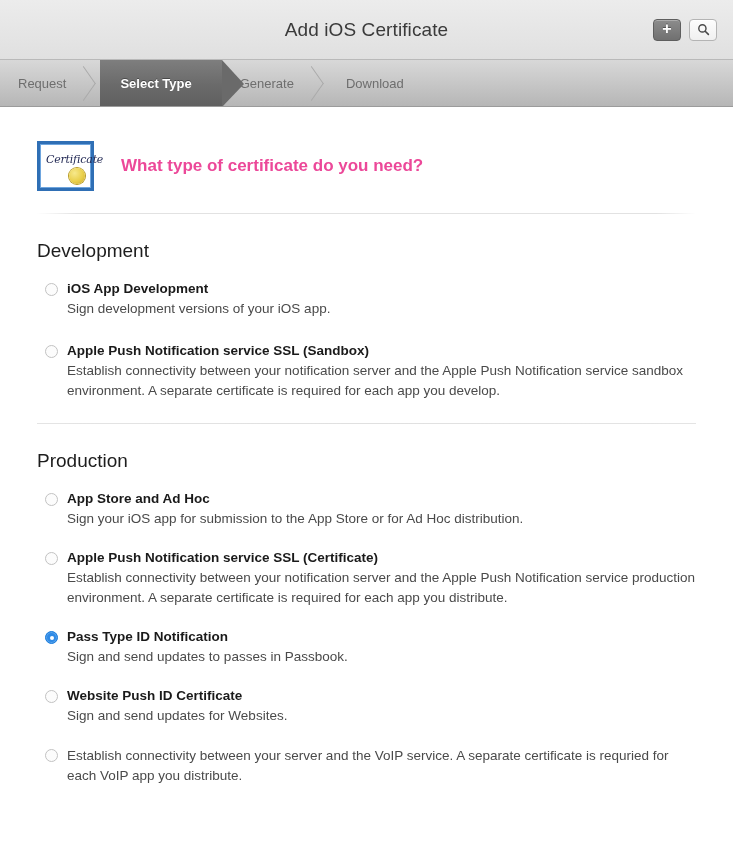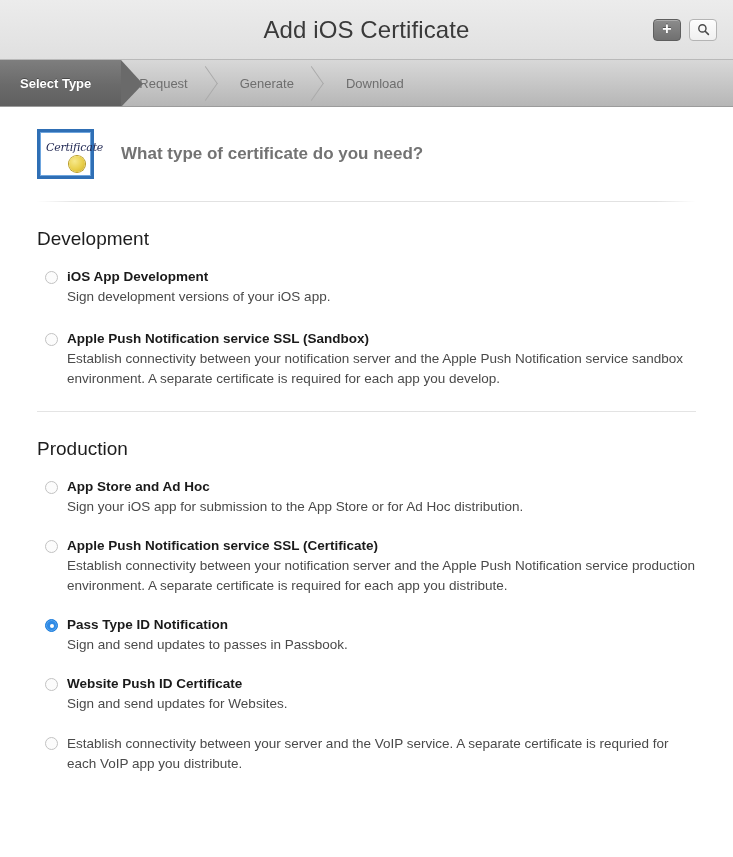--- a/index.html
+++ b/index.html
@@ -16,21 +16,21 @@
   .titlebar {
     position: relative;
     height: 60px;
     background: linear-gradient(to bottom, #ececec 0%, #e6e6e6 50%, #e0e0e0 100%);
     border-bottom: 1px solid #b9b9b9;
     display: flex;
     align-items: center;
     justify-content: center;
   }
   .titlebar-title {
-    font-size: 24px;
+    font-size: 19px;
     color: #3a3a3a;
     font-weight: 400;
     letter-spacing: .1px;
   }
   .titlebar-actions {
     position: absolute;
     right: 16px;
     top: 50%;
     transform: translateY(-50%);
     display: flex;
@@ -105,21 +105,21 @@
     position: absolute;
     right: -22px; top: 0;
     width: 0; height: 0;
     border-top: 24px solid transparent;
     border-bottom: 23px solid transparent;
     border-left: 22px solid #6a6a6a;
     z-index: 2;
   }
 
   
-  .content { padding: 0 37px; }
+  .content { padding: 12px 37px; }
 
   .intro {
     display: flex;
     align-items: center;
     padding-top: 22px;
     padding-bottom: 22px;
   }
   .cert-icon {
     width: 57px; height: 50px;
     flex: 0 0 auto;
@@ -143,21 +143,21 @@
     right: 6px; bottom: 4px;
     width: 16px; height: 16px;
     border-radius: 50%;
     background: radial-gradient(circle at 35% 32%, #f7e98c 0%, #e9cf4a 55%, #c9a92c 100%);
     box-shadow: 0 0 0 1px #b79a23;
   }
   .intro-heading {
     margin-left: 27px;
     font-size: 17px;
     font-weight: 700;
-    color: #737373;
+    color: #ec4899;
   }
 
   .rule {
     height: 1px;
     background: linear-gradient(to right, rgba(0,0,0,0) 0%, #e2e2e2 6%, #e2e2e2 94%, rgba(0,0,0,0) 100%);
   }
   .rule.solid {
     background: linear-gradient(to right, #e4e4e4 0%, #e0e0e0 50%, #e4e4e4 100%);
   }
 
@@ -226,25 +226,25 @@
     <div class="tb-btn light">
       <svg width="13" height="13" viewBox="0 0 13 13">
         <circle cx="5.4" cy="5.4" r="3.6" fill="none" stroke="#4a4a4a" stroke-width="1.4"></circle>
         <line x1="8.2" y1="8.2" x2="11.4" y2="11.4" stroke="#4a4a4a" stroke-width="1.6" stroke-linecap="round"></line>
       </svg>
     </div>
   </div>
 </div>
 
 <div class="stepbar">
+  <div class="step sep">
+    <span class="step-label">Request</span>
+  </div>
   <div class="step active">
     <span class="step-label">Select Type</span>
-  </div>
-  <div class="step sep">
-    <span class="step-label">Request</span>
   </div>
   <div class="step sep">
     <span class="step-label">Generate</span>
   </div>
   <div class="step">
     <span class="step-label">Download</span>
   </div>
 </div>
 
 <div class="content">

